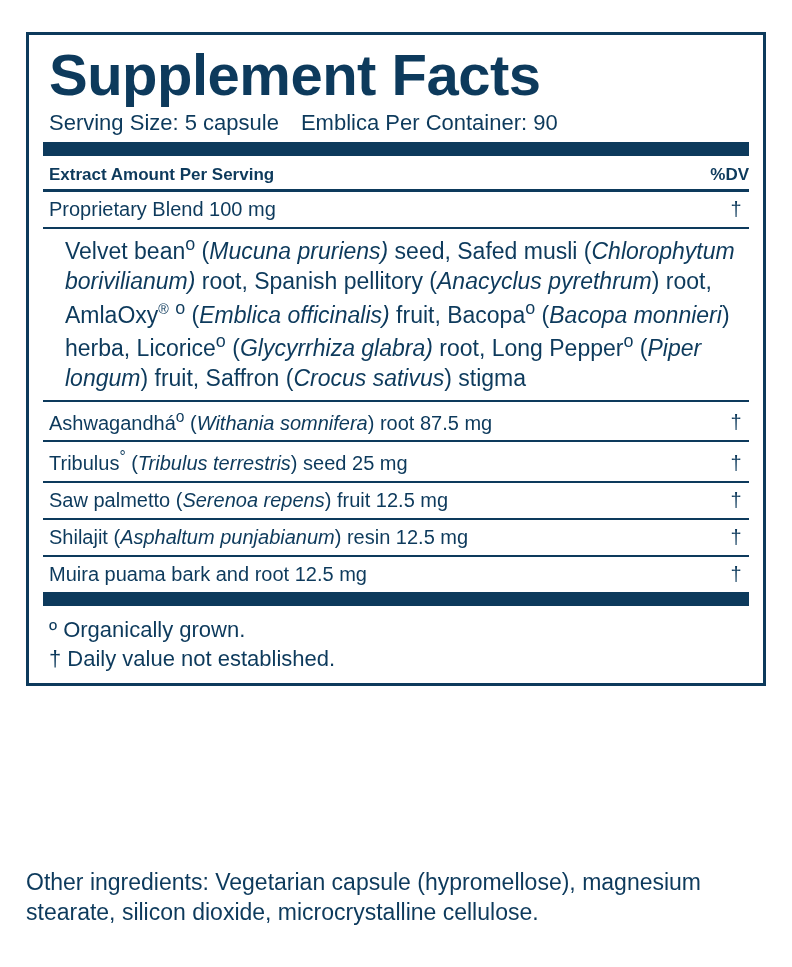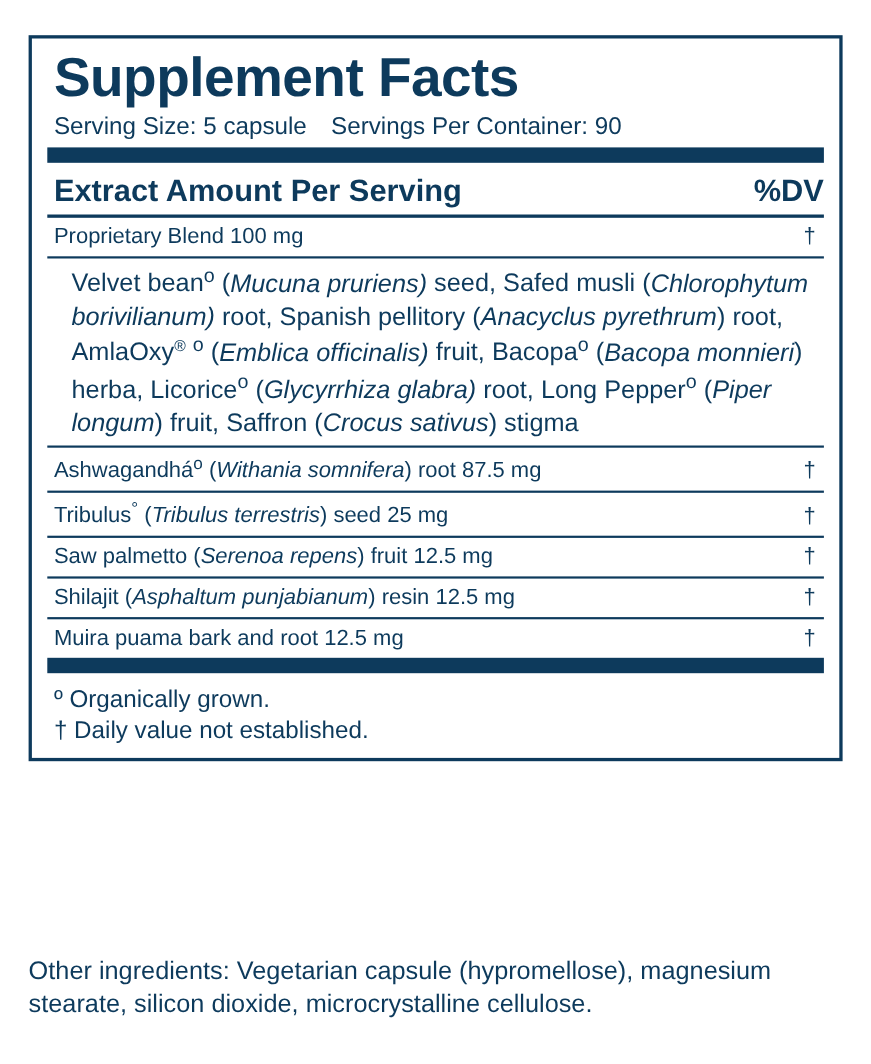--- a/index.html
+++ b/index.html
@@ -24,21 +24,21 @@
     position: absolute;
     left: 26px;
     top: 32px;
     width: 740px;
     box-sizing: border-box;
     border: 3px solid #0d3a5c;
     padding: 8px 14px 10px 14px;
     background: #ffffff;
   }
   .title {
-    font-size: 50px;
+    font-size: 58px;
     font-weight: bold;
     line-height: 1.02;
     letter-spacing: -0.5px;
     color: #0d3a5c;
     margin: 2px 0 6px 6px;
     white-space: nowrap;
   }
   .serving-line {
     font-size: 22px;
     color: #0d3a5c;
@@ -67,21 +67,21 @@
   .row {
     display: flex;
     align-items: baseline;
     justify-content: space-between;
     padding: 5px 0 5px 6px;
     font-size: 20px;
     line-height: 1.25;
   }
   .row.header {
     font-weight: bold;
-    font-size: 28px;
+    font-size: 17px;
     padding-top: 4px;
     padding-bottom: 4px;
     gap: 29px;
   }
   .row .left {
     flex: 1 1 auto;
     padding-right: 10px;
   }
   .row .right {
     flex: 0 0 auto;
@@ -128,21 +128,21 @@
 <body>
 
 <div class="page">
 
   <div class="panel">
 
     <div class="title">Supplement Facts</div>
 
     <div class="serving-line">
       <span>Serving Size:</span>
-      <span>5 capsule</span><span class="serving-gap"></span><span>Servings Per Container:</span>
+      <span>5 capsule</span><span class="serving-gap"></span><span>Emblica Per Container:</span>
       <span>90</span>
     </div>
 
     <div class="bar-thick"></div>
 
     <div class="row header">
       <div class="left">Extract Amount Per Serving</div>
       <div class="right">%DV</div>
     </div>
 

